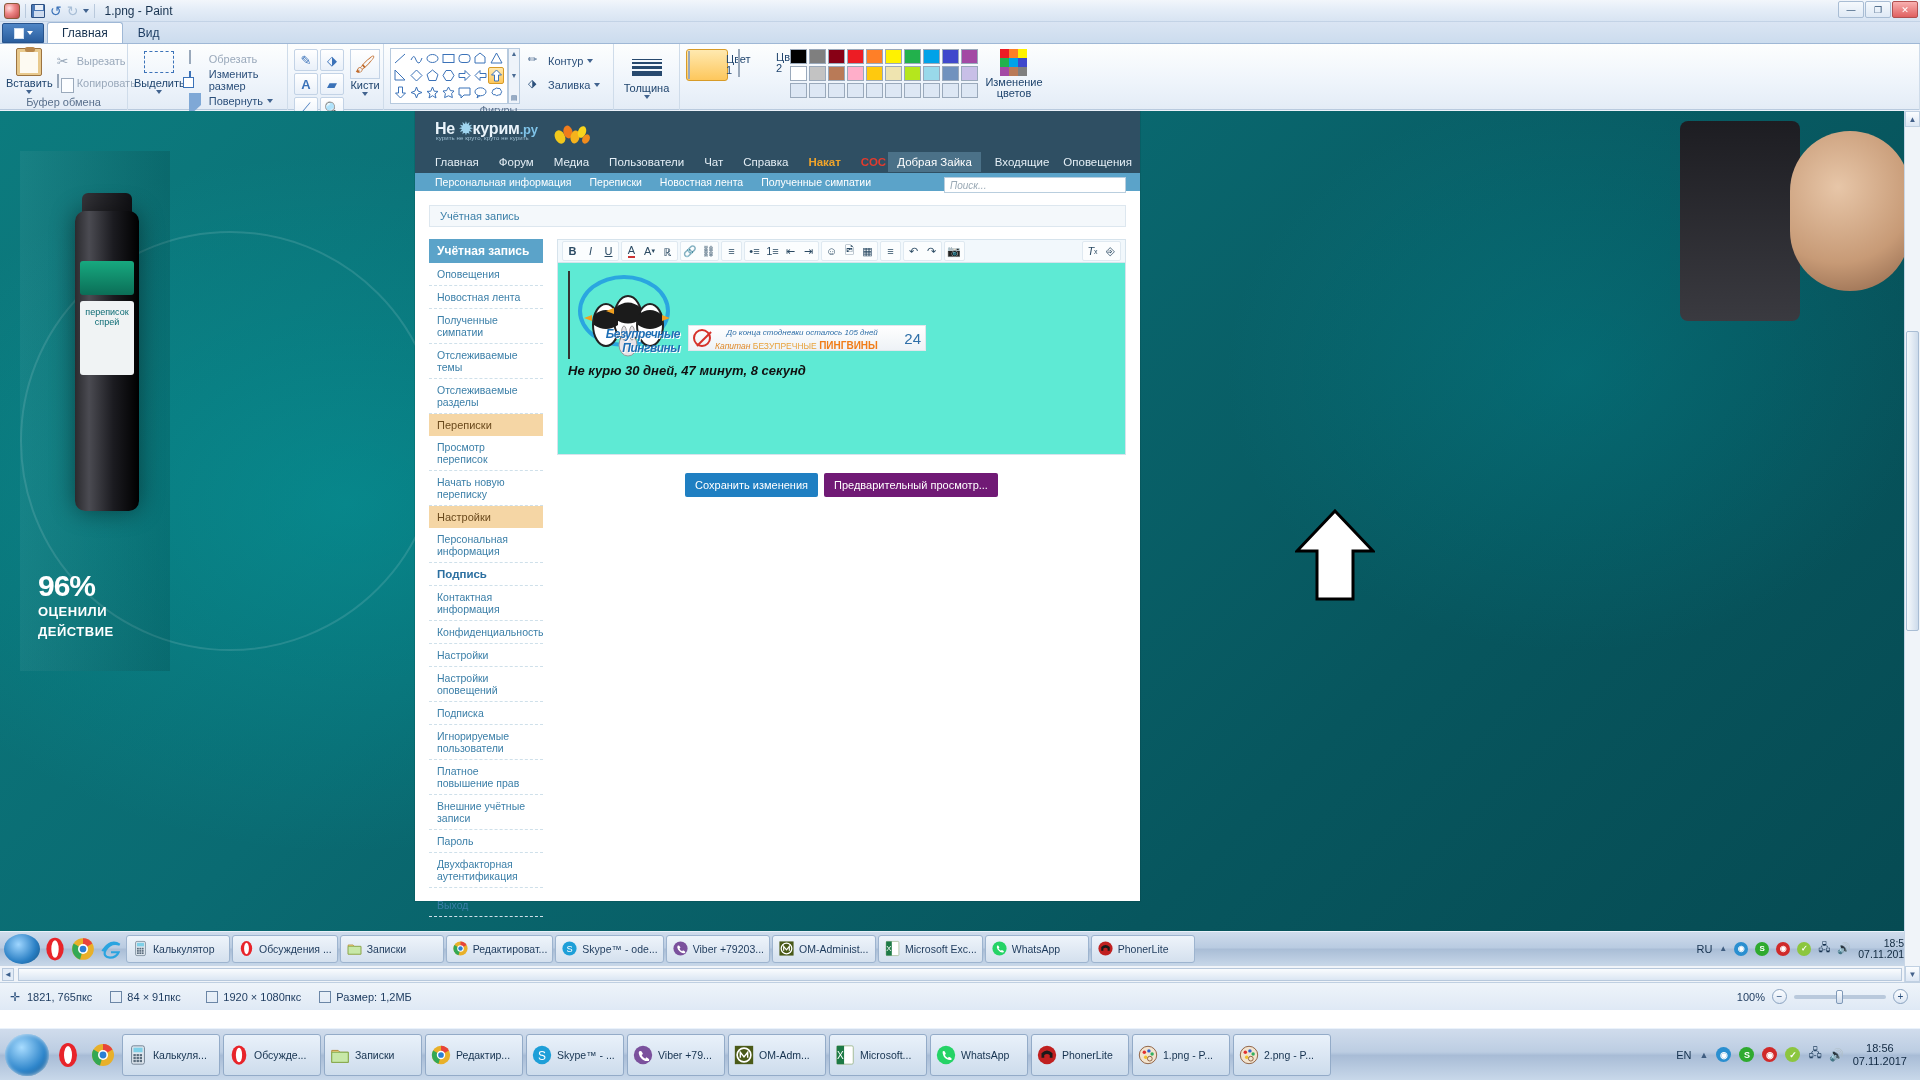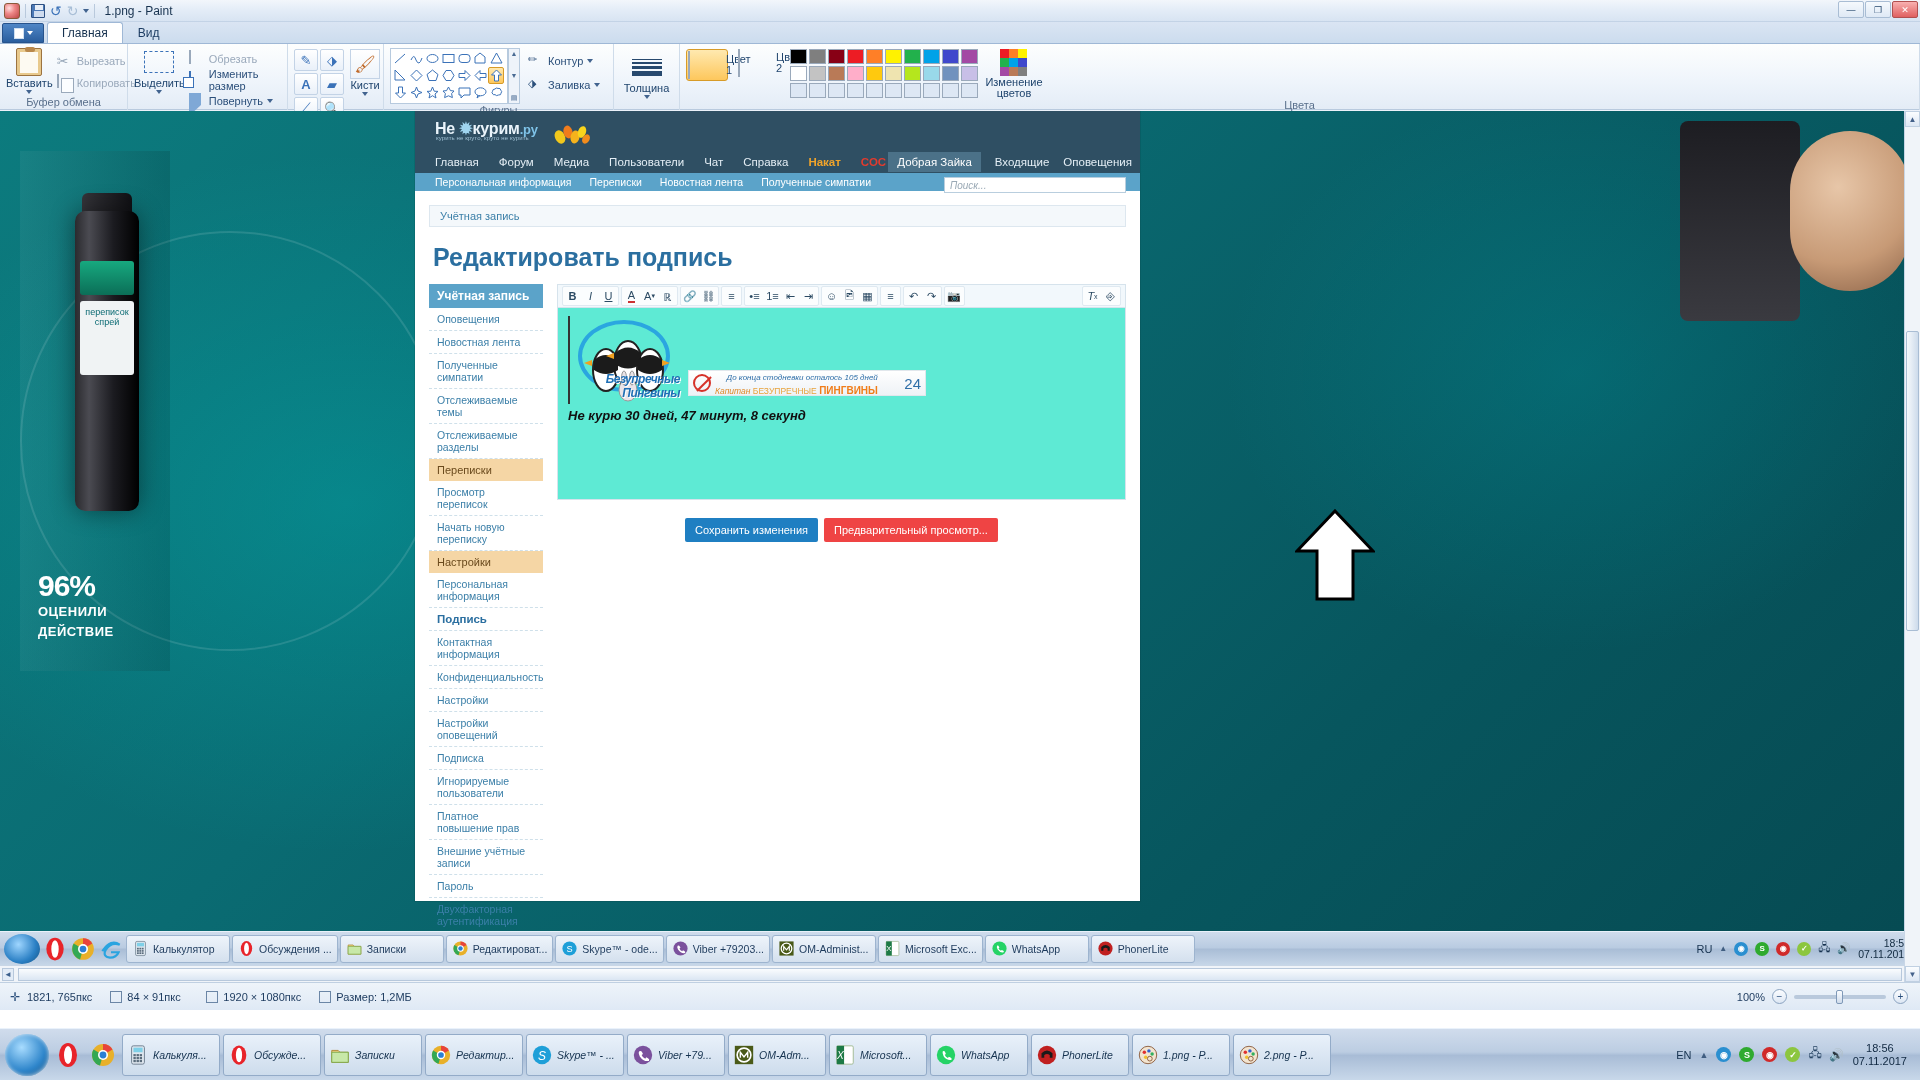--- a/index.html
+++ b/index.html
@@ -225,21 +225,21 @@
   .banner .l1{font-size:8px;color:#2f6fa8;font-style:italic;line-height:9px;white-space:nowrap;}
   .banner .l2{font-size:8.5px;line-height:10px;white-space:nowrap;}
   .banner .l2 .k{color:#e08a2a;font-style:italic;}
   .banner .l2 .b{color:#e8a33c;}
   .banner .l2 .p{color:#f07d1a;font-weight:bold;font-size:10px;}
   .banner .num{margin-left:auto;font-size:15px;color:#2f6fa8;}
   .sig-line{position:absolute;left:10px;top:100px;font-size:13px;font-style:italic;font-weight:bold;color:#111;}
 
   .btnrow{display:flex;justify-content:center;gap:6px;margin-top:18px;}
   .btn-blue{background:#1f7fc2;color:#fff;font-size:11px;padding:6px 10px;border-radius:2px;}
-  .btn-orange{background:#ef4444;color:#fff;font-size:11px;padding:6px 10px;border-radius:2px;}
+  .btn-orange{background:#701a75;color:#fff;font-size:11px;padding:6px 10px;border-radius:2px;}
 
   .arrow-shape{position:absolute;left:1295px;top:398px;width:80px;height:92px;}
 
   
   .urlbar{position:absolute;left:0;bottom:0;width:500px;height:22px;background:#f3f7fb;border:1px solid #c8d6e6;
      display:flex;align-items:center;padding-left:6px;font-size:10.5px;color:#25405f;}
 
   
   .tb-captured{position:absolute;left:0;bottom:18px;width:1920px;height:34px;
      background:linear-gradient(to bottom,#cfdcec 0%,#b9cbe1 48%,#a9bdd6 52%,#c6d6e8 100%);
@@ -581,21 +581,20 @@
               <i style="background:#22b14c"></i>
                 <i style="background:#00a2e8"></i>
                 <i style="background:#3f48cc"></i>
               <i style="background:#a349a4"></i>
                 <i style="background:#b97a57"></i>
                 <i style="background:#7f7f7f"></i>
             </span>
             <span>Изменение цветов</span>
           </div>
         </div>
-        <div class="rgroup-label">Цвета</div>
       </div>
     </div>
 
     <div class="canvas-area">
       <div class="canvas-inner">
 
         <div class="bg-photo"></div>
         <div class="bg-ring"></div>
         <div class="bg-rings2"></div>
         <div class="bg-right-a"></div>
@@ -653,21 +652,20 @@
 
           <div class="subnav" id="subnav">
             <a>Персональная информация</a>
               <a>Переписки</a>
               <a>Новостная лента</a>
               <a>Полученные симпатии</a>
               <div class="searchbox">Поиск...</div>
           </div>
 
           <div class="breadcrumb">Учётная запись</div>
-          <div class="page-title">Редактировать подпись</div>
 
           <div class="content-row">
             <div class="sidebar" id="sidebar">
                 <div class="sb-head">Учётная запись</div>
                 <div class="sb-item">Оповещения</div>
                 <div class="sb-item">Новостная лента</div>
                 <div class="sb-item">Полученные симпатии</div>
                 <div class="sb-item">Отслеживаемые темы</div>
                 <div class="sb-item">Отслеживаемые разделы</div>
                 <div class="sb-head orange">Переписки</div>
@@ -987,21 +985,21 @@
     </div>
     <div class="os-q">
       <svg width="26" height="26">
           <circle cx="13" cy="13" r="11" fill="#e8b02a"></circle>
           <path d="M13 2 A11 11 0 0 1 22.5 7.5 L13 13 Z" fill="#e8443a"></path>
           <path d="M3.5 7.5 A11 11 0 0 0 10 23.6 L13 13 Z" fill="#34a853"></path>
           <circle cx="13" cy="13" r="5" fill="#fff"></circle>
           <circle cx="13" cy="13" r="3.4" fill="#2a7fd4"></circle>
         </svg>
     </div>
-    <div id="ostasks" style="display:flex;gap:3px;font-style:italic;">
+    <div id="ostasks" style="display:flex;gap:3px;">
         <div class="os-task">
           <span class="ic">
             <svg viewBox="0 0 24 24" width="100%" height="100%">
               <rect x="5" y="2" width="14" height="20" rx="2" fill="#dfe7ef" stroke="#6a7c8c"></rect>
               <rect x="7" y="4" width="10" height="5" fill="#7fd0e8"></rect>
               <rect x="7" y="11" width="2.6" height="2.4" fill="#5a6c7c"></rect>
               <rect x="10.4" y="11" width="2.6" height="2.4" fill="#5a6c7c"></rect>
               <rect x="13.8" y="11" width="2.6" height="2.4" fill="#5a6c7c"></rect>
               <rect x="7" y="14.2" width="2.6" height="2.4" fill="#5a6c7c"></rect>
               <rect x="10.4" y="14.2" width="2.6" height="2.4" fill="#5a6c7c"></rect>

